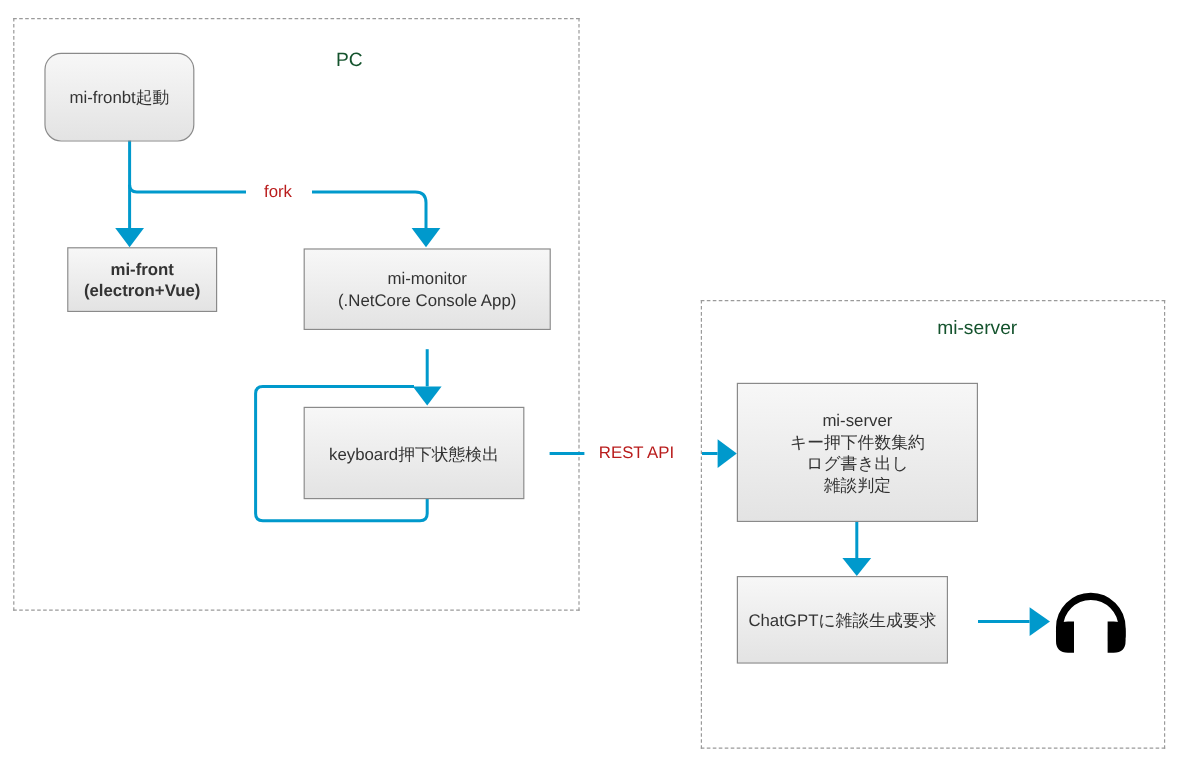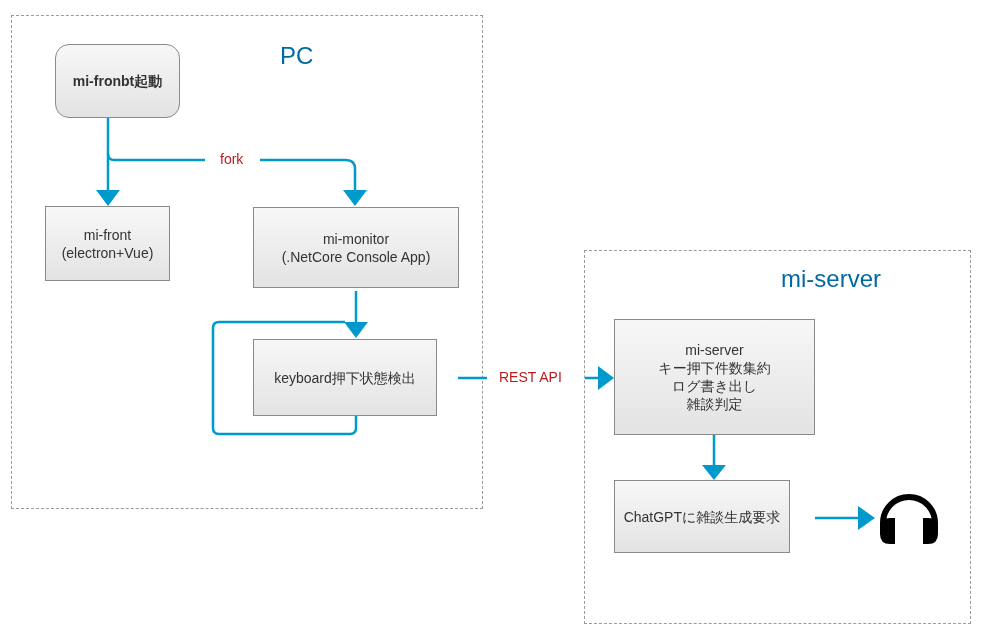--- a/index.html
+++ b/index.html
@@ -1,20 +1,20 @@
 <!DOCTYPE html>
 <html><head>
 <meta charset="utf-8">
 <style>
   html, body { margin: 0; padding: 0; background: #ffffff; }
   body { width: 987px; height: 643px; position: relative; overflow: hidden;
          font-family: "Liberation Sans", "DejaVu Sans", sans-serif; color: #333333; }
   #canvas { position: absolute; left: 0; top: 0; }
   .group { position: absolute; border: 1.5px dashed #9a9a9a; box-sizing: border-box; }
-  .group-title { position: absolute; font-size: 24px; color: #0369a1; text-align: center; }
+  .group-title { position: absolute; font-size: 16px; color: #14532d; text-align: center; }
   .node { position: absolute; box-sizing: border-box; border: 1.5px solid #8a8a8a;
           background: linear-gradient(#f7f7f7, #e3e3e3);
           display: flex; align-items: center; justify-content: center; text-align: center;
           font-size: 14px; line-height: 18px; color: #333; white-space: pre-line; }
   .node.rounded { border-radius: 14px; }
   .edge-label { position: absolute; font-size: 14px; color: #b91c1c; background: #fff; padding: 0 4px; }
   .icon-headphones { position: absolute; }
 </style>
 </head>
 <body>
@@ -48,24 +48,24 @@
     <polygon points="344,322 368,322 356,338"></polygon>
     <polygon points="598,366 598,390 614,378"></polygon>
     <polygon points="702,465 726,465 714,480"></polygon>
     <polygon points="858,506 858,530 875,518"></polygon>
   </g>
 </svg>
 
 <div class="edge-label" style="left:216px; top:151px;">fork</div>
 <div class="edge-label" style="left:495px; top:369px;">REST API</div>
 
-<div class="node rounded" style="left:55px; top:44px; width:125px; height:74px;font-weight:bold;">mi-fronbt起動</div>
-<div class="node" style="left:45px; top:206px; width:125px; height:75px;">mi-front
+<div class="node rounded" style="left:37px; top:44px; width:125px; height:74px;">mi-fronbt起動</div>
+<div class="node" style="left:56px; top:206px; width:125px; height:54px;font-weight:bold;">mi-front
 (electron+Vue)</div>
-<div class="node" style="left:253px; top:207px; width:206px; height:81px;">mi-monitor
+<div class="node" style="left:253px; top:207px; width:206px; height:68px;">mi-monitor
 (.NetCore Console App)</div>
 <div class="node" style="left:253px; top:339px; width:184px; height:77px;">keyboard押下状態検出</div>
 <div class="node" style="left:614px; top:319px; width:201px; height:116px;">mi-server
 キー押下件数集約
 ログ書き出し
 雑談判定</div>
 <div class="node" style="left:614px; top:480px; width:176px; height:73px;">ChatGPTに雑談生成要求</div>
 
 <svg class="icon-headphones" style="left:876px; top:490px;" width="66" height="56" viewBox="0 0 66 56">
   <path d="M7 40 V33 A26 26 0 0 1 59 33 V40" fill="none" stroke="#000" stroke-width="6" stroke-linecap="round"></path>

